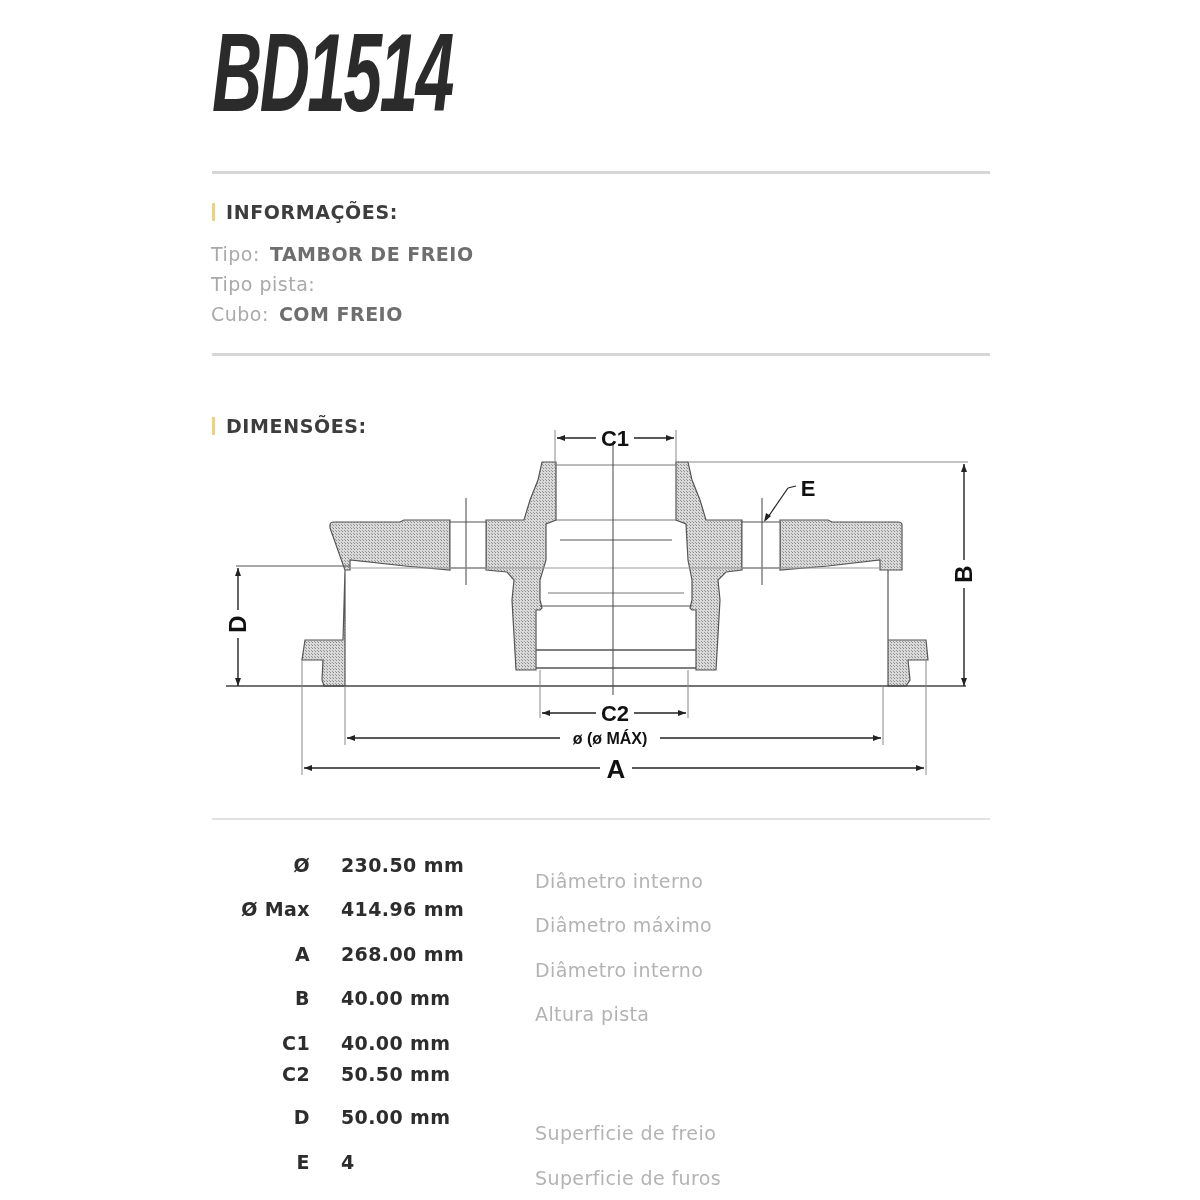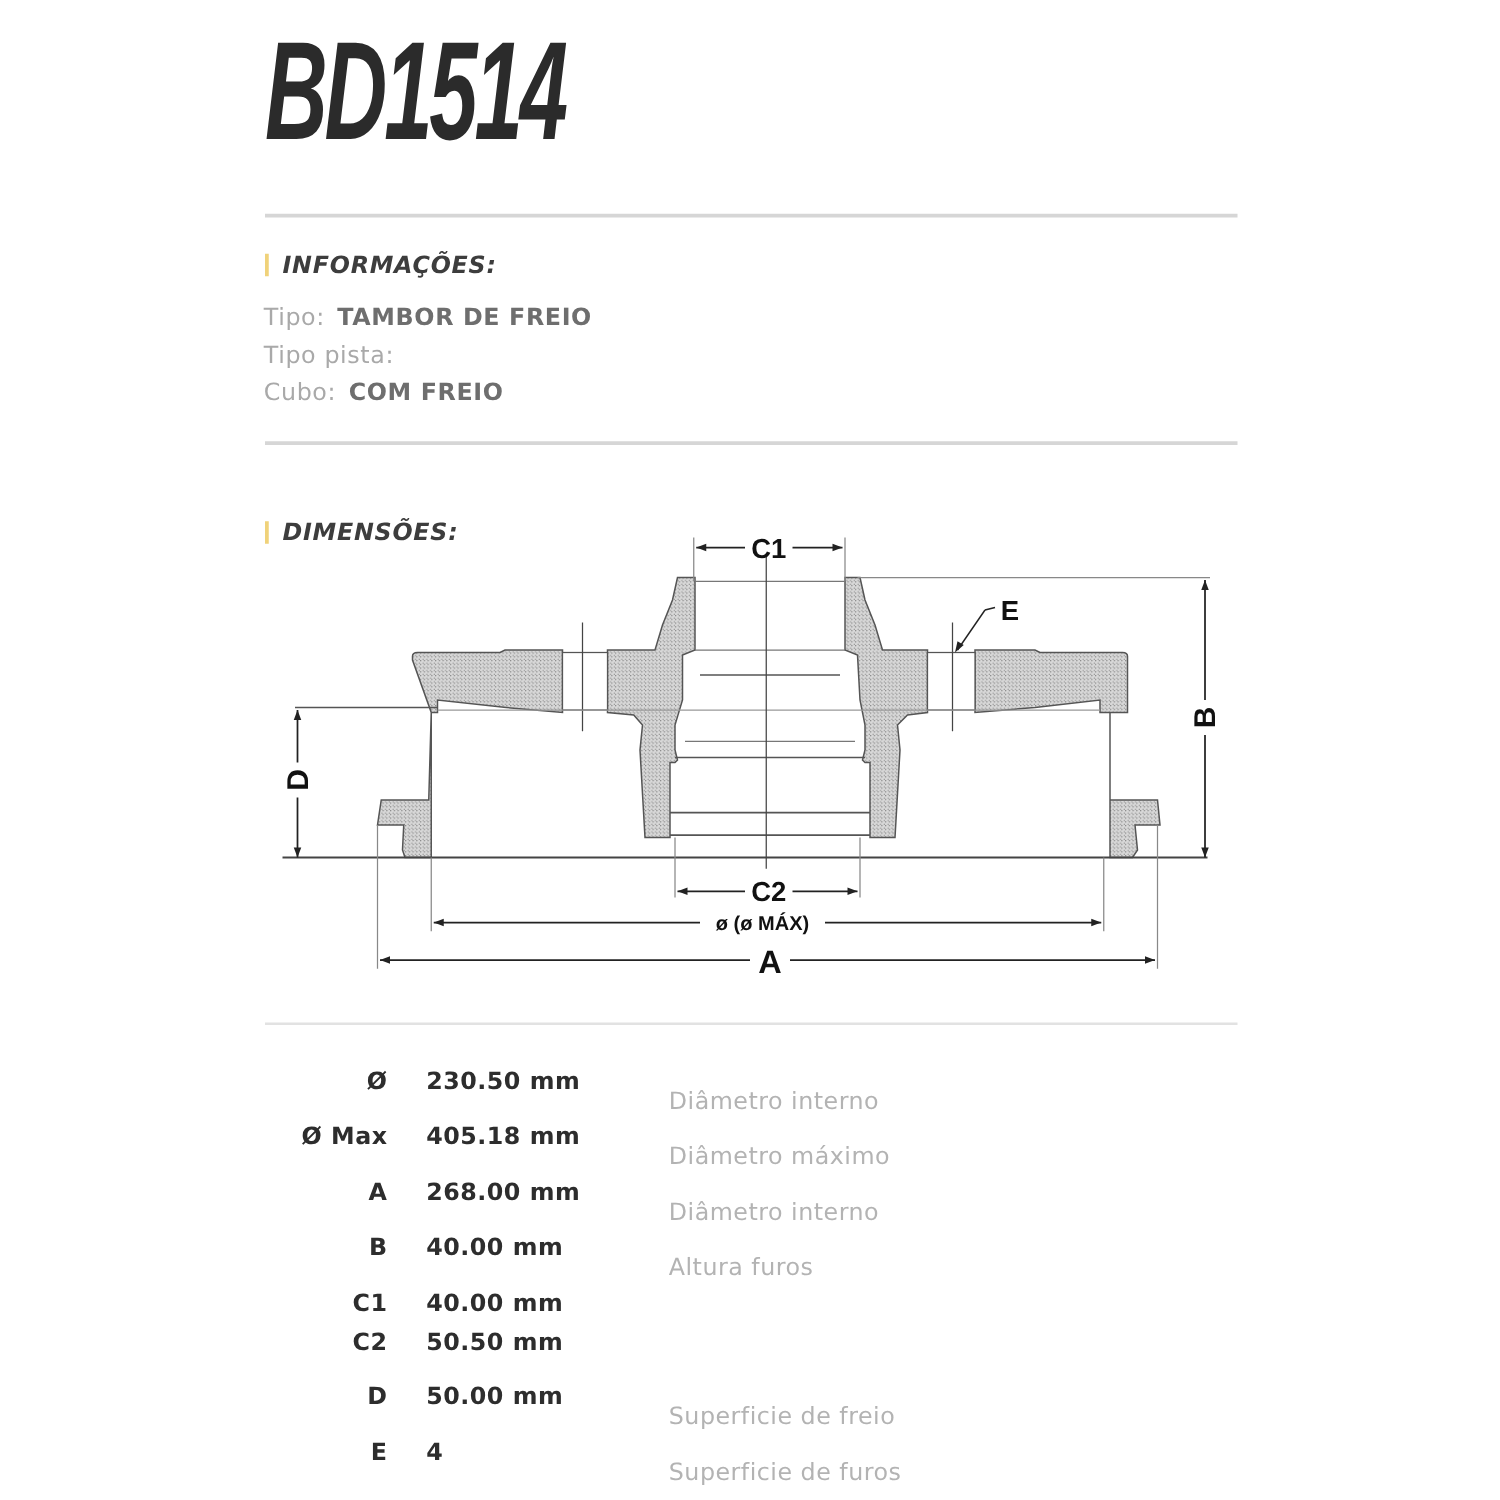--- a/index.html
+++ b/index.html
@@ -6,21 +6,21 @@
   body { width: 1200px; height: 1200px; position: relative; overflow: hidden;
          font-family: "DejaVu Sans", sans-serif; }
   .title { position: absolute; left: 212px; top: 18px; height: 110px;
            font-family: "Liberation Sans", sans-serif; font-weight: bold; font-style: italic;
            font-size: 112px; line-height: 110px; color: #2b2b2b; letter-spacing: -4px;
            transform: scaleX(0.62); transform-origin: left top; }
   .divider { position: absolute; left: 212px; width: 778px; height: 3px; background: #d6d6d6; }
   .divider.thin { height: 2px; background: #e2e2e2; }
   .section-head { position: absolute; left: 212px; display: flex; align-items: center; }
   .accent-bar { width: 3px; height: 18px; background: #f0d27a; margin-right: 11px; }
-  .section-title { font-size: 19px; font-weight: bold; color: #3d3d3d; letter-spacing: 0.6px; font-style: italic; }
+  .section-title { font-size: 19px; font-weight: bold; color: #3d3d3d; letter-spacing: 0.6px; }
   .info-row { position: absolute; left: 211px; font-size: 19px; letter-spacing: 0.5px; }
   .info-label { color: #a9a9a9; }
   .info-value { color: #6e6e6e; font-weight: bold; margin-left: 10px; text-align: right; }
   .diagram { position: absolute; left: 200px; top: 420px; width: 800px; height: 380px; }
   .spec-row { position: absolute; left: 200px; width: 700px; height: 30px; font-size: 19px; }
   .spec-key { position: absolute; right: 590px; top: 0; color: #2d2d2d; font-weight: bold; text-align: right; white-space: nowrap; letter-spacing: 0.4px;}
   .spec-val { position: absolute; left: 141px; top: 0; color: #2d2d2d; font-weight: bold; white-space: nowrap; letter-spacing: 0.4px;}
   .spec-desc { position: absolute; left: 335px; top: 16px; color: #b3b3b3; white-space: nowrap; letter-spacing: 0.4px;}
 </style>
 </head>
@@ -143,32 +143,32 @@
 <div class="divider thin" style="top:818px;"></div>
 
 <div>
   <div class="spec-row" style="top:854px;">
     <span class="spec-key">Ø</span>
     <span class="spec-val">230.50 mm</span>
     <span class="spec-desc">Diâmetro interno</span>
   </div>
   <div class="spec-row" style="top:898px;">
     <span class="spec-key">Ø Max</span>
-    <span class="spec-val">405.18 mm</span>
+    <span class="spec-val">414.96 mm</span>
     <span class="spec-desc">Diâmetro máximo</span>
   </div>
   <div class="spec-row" style="top:943px;">
     <span class="spec-key">A</span>
     <span class="spec-val">268.00 mm</span>
     <span class="spec-desc">Diâmetro interno</span>
   </div>
   <div class="spec-row" style="top:987px;">
     <span class="spec-key">B</span>
     <span class="spec-val">40.00 mm</span>
-    <span class="spec-desc">Altura furos</span>
+    <span class="spec-desc">Altura pista</span>
   </div>
   <div class="spec-row" style="top:1032px;">
     <span class="spec-key">C1</span>
     <span class="spec-val">40.00 mm</span>
     <span class="spec-desc"></span>
   </div>
   <div class="spec-row" style="top:1063px;">
     <span class="spec-key">C2</span>
     <span class="spec-val">50.50 mm</span>
     <span class="spec-desc"></span>

